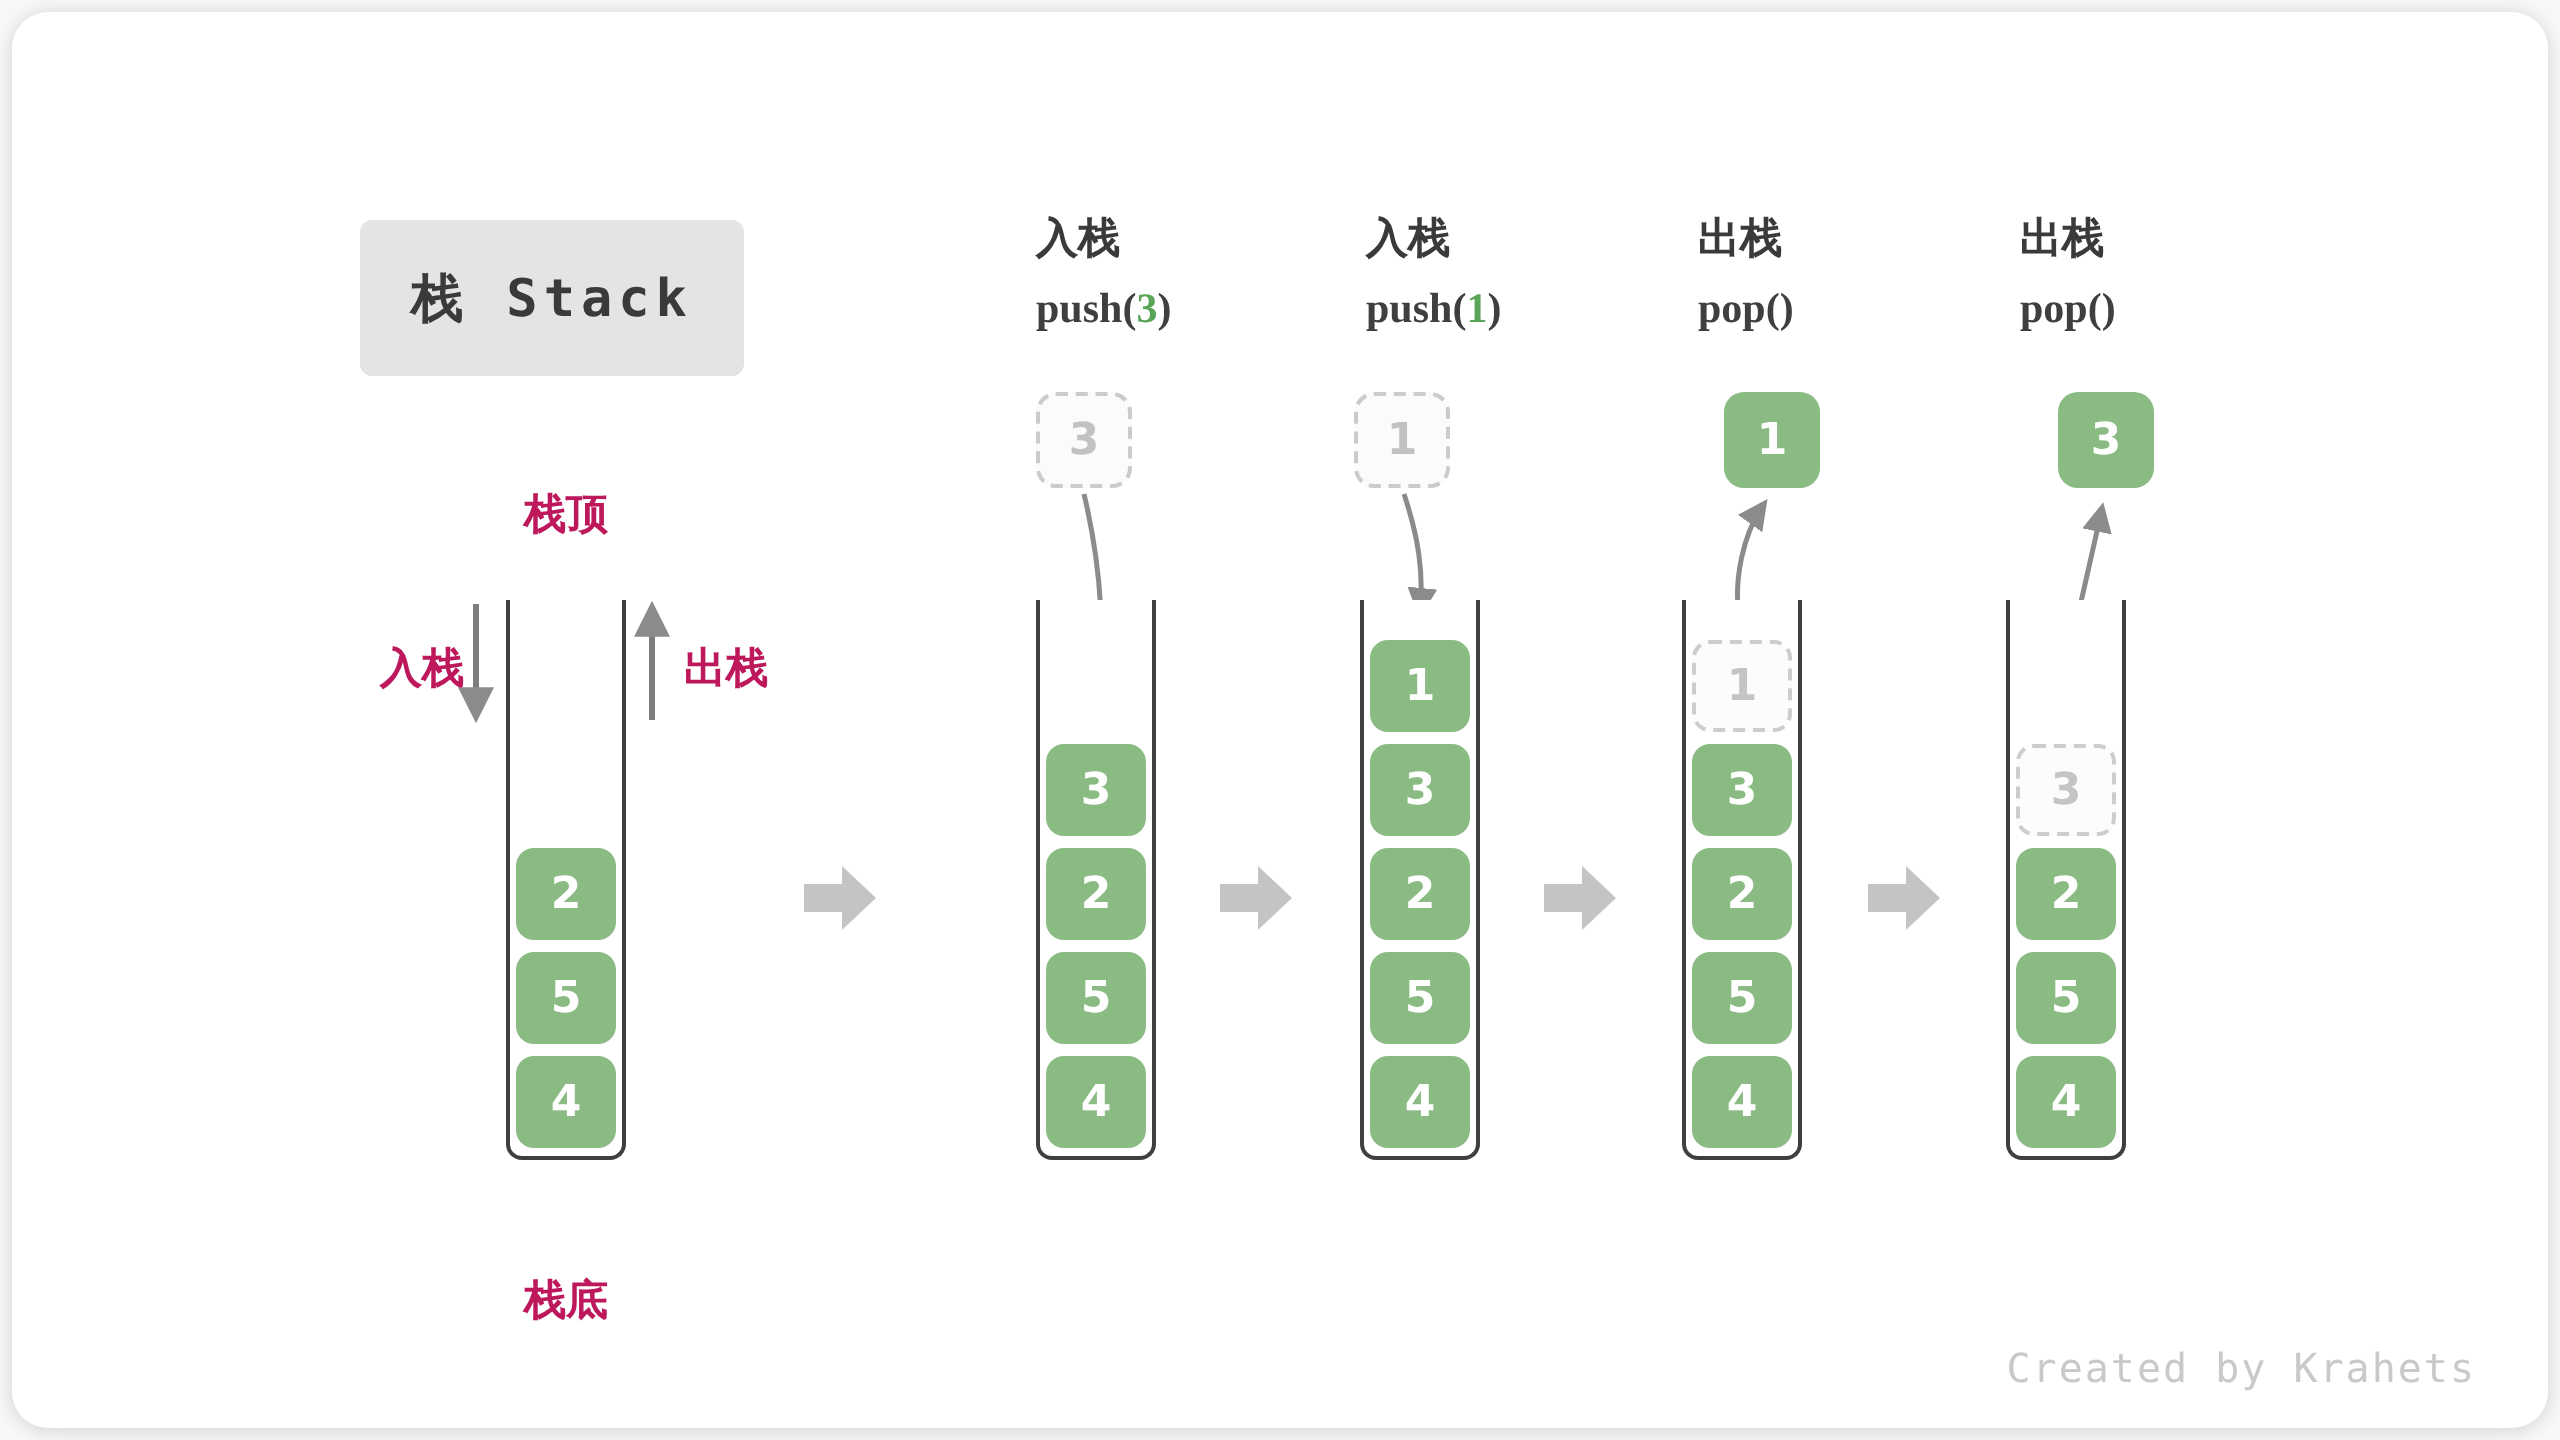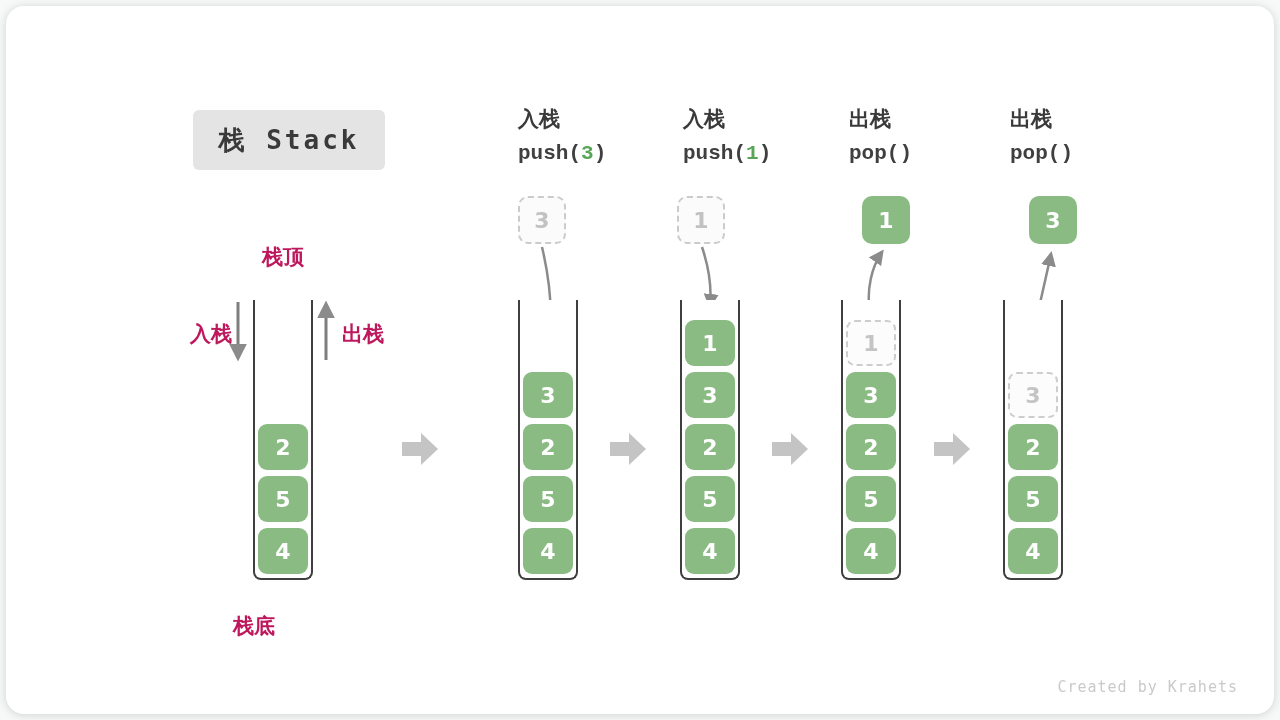--- a/index.html
+++ b/index.html
@@ -1,46 +1,46 @@
 <!DOCTYPE html>
 <html><head>
 <meta charset="utf-8">
 <style>
   html,body{margin:0;padding:0;width:1280px;height:720px;background:#f7f8f8;
     font-family:"DejaVu Sans","Liberation Sans",sans-serif;overflow:hidden;}
   .card{position:absolute;inset:6px;background:#ffffff;border-radius:18px;
     box-shadow:0 1px 10px rgba(0,0,0,.16);}
   .stage{position:absolute;inset:0;}
-  .title-badge{position:absolute;left:193px;top:110px;width:192px;height:60px;
+  .title-badge{position:absolute;left:180px;top:110px;width:192px;height:78px;
     background:#e4e4e4;border-radius:6px;display:flex;align-items:center;justify-content:center;
     font-size:26px;font-weight:700;color:#3a3a3a;letter-spacing:3px;
     font-family:"DejaVu Sans Mono","Liberation Mono",monospace;}
   .legend-label{position:absolute;font-size:21px;font-weight:700;color:#be185d;}
   .lg-top{left:233px;top:243px;width:100px;text-align:center;}
-  .lg-bottom{left:233px;top:612px;width:100px;text-align:left;}
+  .lg-bottom{left:233px;top:636px;width:100px;text-align:center;}
   .lg-push{left:150px;top:320px;width:82px;text-align:right;}
   .lg-pop{left:342px;top:320px;width:82px;text-align:left;}
   .op-label{position:absolute;top:106px;}
   .op-zh{font-size:21px;font-weight:700;color:#3a3a3a;line-height:26px;}
-  .op-code{margin-top:9px;font-family:Liberation Mono, monospace;
+  .op-code{margin-top:9px;font-family:Liberation Serif, serif;
     font-size:21px;font-weight:600;color:#3f3f3f;line-height:26px;}
   .op-arg{color:#58a558;font-weight:700;}
   .container{position:absolute;width:60px;height:280px;box-sizing:border-box;
     border:2px solid #3f3f3f;border-top:none;border-radius:0 0 8px 8px;background:#ffffff;}
   .slot{position:absolute;width:50px;height:46px;box-sizing:border-box;border-radius:9px;
     display:flex;align-items:center;justify-content:center;font-size:22px;font-weight:700;}
   .slot.solid{background:#8abb83;color:#ffffff;}
   .slot.ghost{background:#fcfcfc;border:2px dashed #cdcdcd;color:#c4c4c4;}
   .float-box{position:absolute;top:196px;width:48px;height:48px;box-sizing:border-box;border-radius:10px;
     display:flex;align-items:center;justify-content:center;font-size:22px;font-weight:700;}
   .float-box.ghost{background:#fbfbfb;border:2px dashed #cbcbcb;color:#c2c2c2;}
   .float-box.solid{background:#8abb83;color:#ffffff;}
   .overlay{position:absolute;inset:0;pointer-events:none;}
   .credit{position:absolute;right:42px;bottom:24px;font-family:"DejaVu Sans Mono","Liberation Mono",monospace;
-    font-size:15px;color:#c9c9c9;letter-spacing:1px;}
+    font-size:20px;color:#c9c9c9;letter-spacing:1px;}
 </style>
 </head>
 <body>
 
 <div class="card"></div>
 
 <div class="stage">
 
   <svg class="overlay" width="1280" height="720" viewBox="0 0 1280 720">
     <defs>

